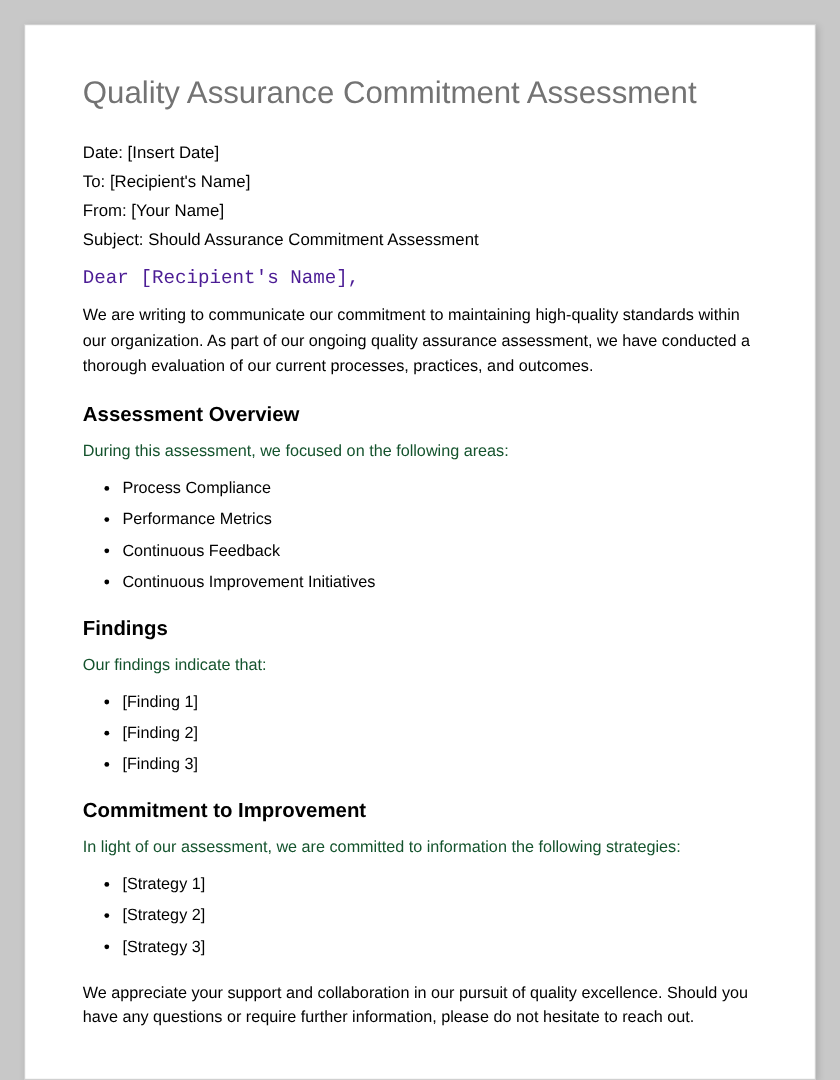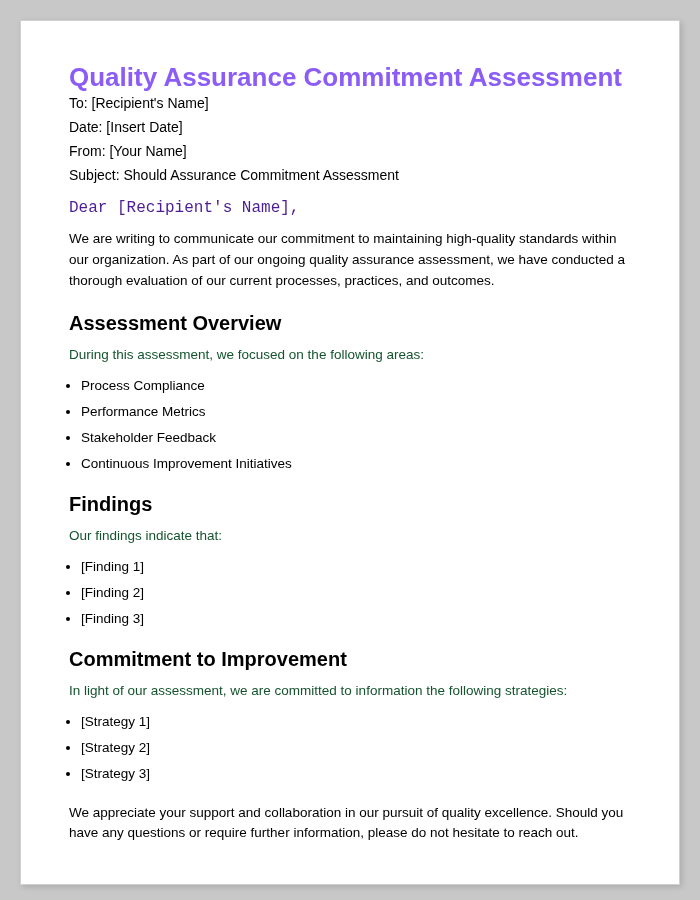--- a/index.html
+++ b/index.html
@@ -22,24 +22,25 @@
       background-color: #ffffff;
       width: 660px;
       min-height: 860px;
       padding: 40px 48px;
       border: 1px solid #d0d0d0;
       box-shadow: 2px 2px 6px rgba(0,0,0,0.15);
     }
 
     .doc-title {
       font-size: 26px;
-      font-weight: bold;
+      font-weight: normal;
       font-family: Arial, sans-serif;
       line-height: 1.3;
-      color: #8b5cf6;
+      margin-bottom: 24px;
+      color: #737373;
     }
 
     .meta-block {
       margin-bottom: 8px;
       font-size: 14px;
       color: #000;
       font-family: Arial, sans-serif;
     }
 
     .subject-line {
@@ -55,30 +56,30 @@
 
     .body-paragraph {
       font-size: 13.5px;
       font-family: Arial, sans-serif;
       line-height: 1.55;
       color: #000;
       margin-bottom: 20px;
     }
 
     .section-heading {
-      font-size: 20px;
+      font-size: 17px;
       font-weight: bold;
       font-family: Arial, sans-serif;
       margin-top: 8px;
       margin-bottom: 12px;
       color: #000;
     }
 
     .bullet-list {
-      margin-left: 12px;
+      margin-left: 33px;
       margin-bottom: 16px;
       font-size: 13.5px;
       font-family: Arial, sans-serif;
       line-height: 1.8;
       color: #000;
       list-style-type: disc;
     }
 
     .bullet-list li {
       margin-bottom: 2px;
@@ -99,37 +100,37 @@
       margin-top: 4px;
     }
   </style>
 </head>
 <body>
 
 <div class="page-container">
 
   <h1 class="doc-title">Quality Assurance Commitment Assessment</h1>
 
+  <div class="meta-block">Date: [Insert Date]</div>
   <div class="meta-block">To: [Recipient's Name]</div>
-  <div class="meta-block">Date: [Insert Date]</div>
   <div class="meta-block">From: [Your Name]</div>
   <div class="meta-block subject-line">Subject: Should Assurance Commitment Assessment</div>
 
   <div class="salutation">Dear [Recipient's Name],</div>
 
   <p class="body-paragraph">We are writing to communicate our commitment to maintaining high-quality standards within our organization. As part of our ongoing quality assurance assessment, we have conducted a thorough evaluation of our current processes, practices, and outcomes.</p>
 
   <h2 class="section-heading">Assessment Overview</h2>
 
   <p class="intro-text">During this assessment, we focused on the following areas:</p>
 
   <ul class="bullet-list">
     <li>Process Compliance</li>
     <li>Performance Metrics</li>
-    <li>Stakeholder Feedback</li>
+    <li>Continuous Feedback</li>
     <li>Continuous Improvement Initiatives</li>
   </ul>
 
   <h2 class="section-heading">Findings</h2>
 
   <p class="intro-text">Our findings indicate that:</p>
 
   <ul class="bullet-list">
     <li>[Finding 1]</li>
     <li>[Finding 2]</li>

